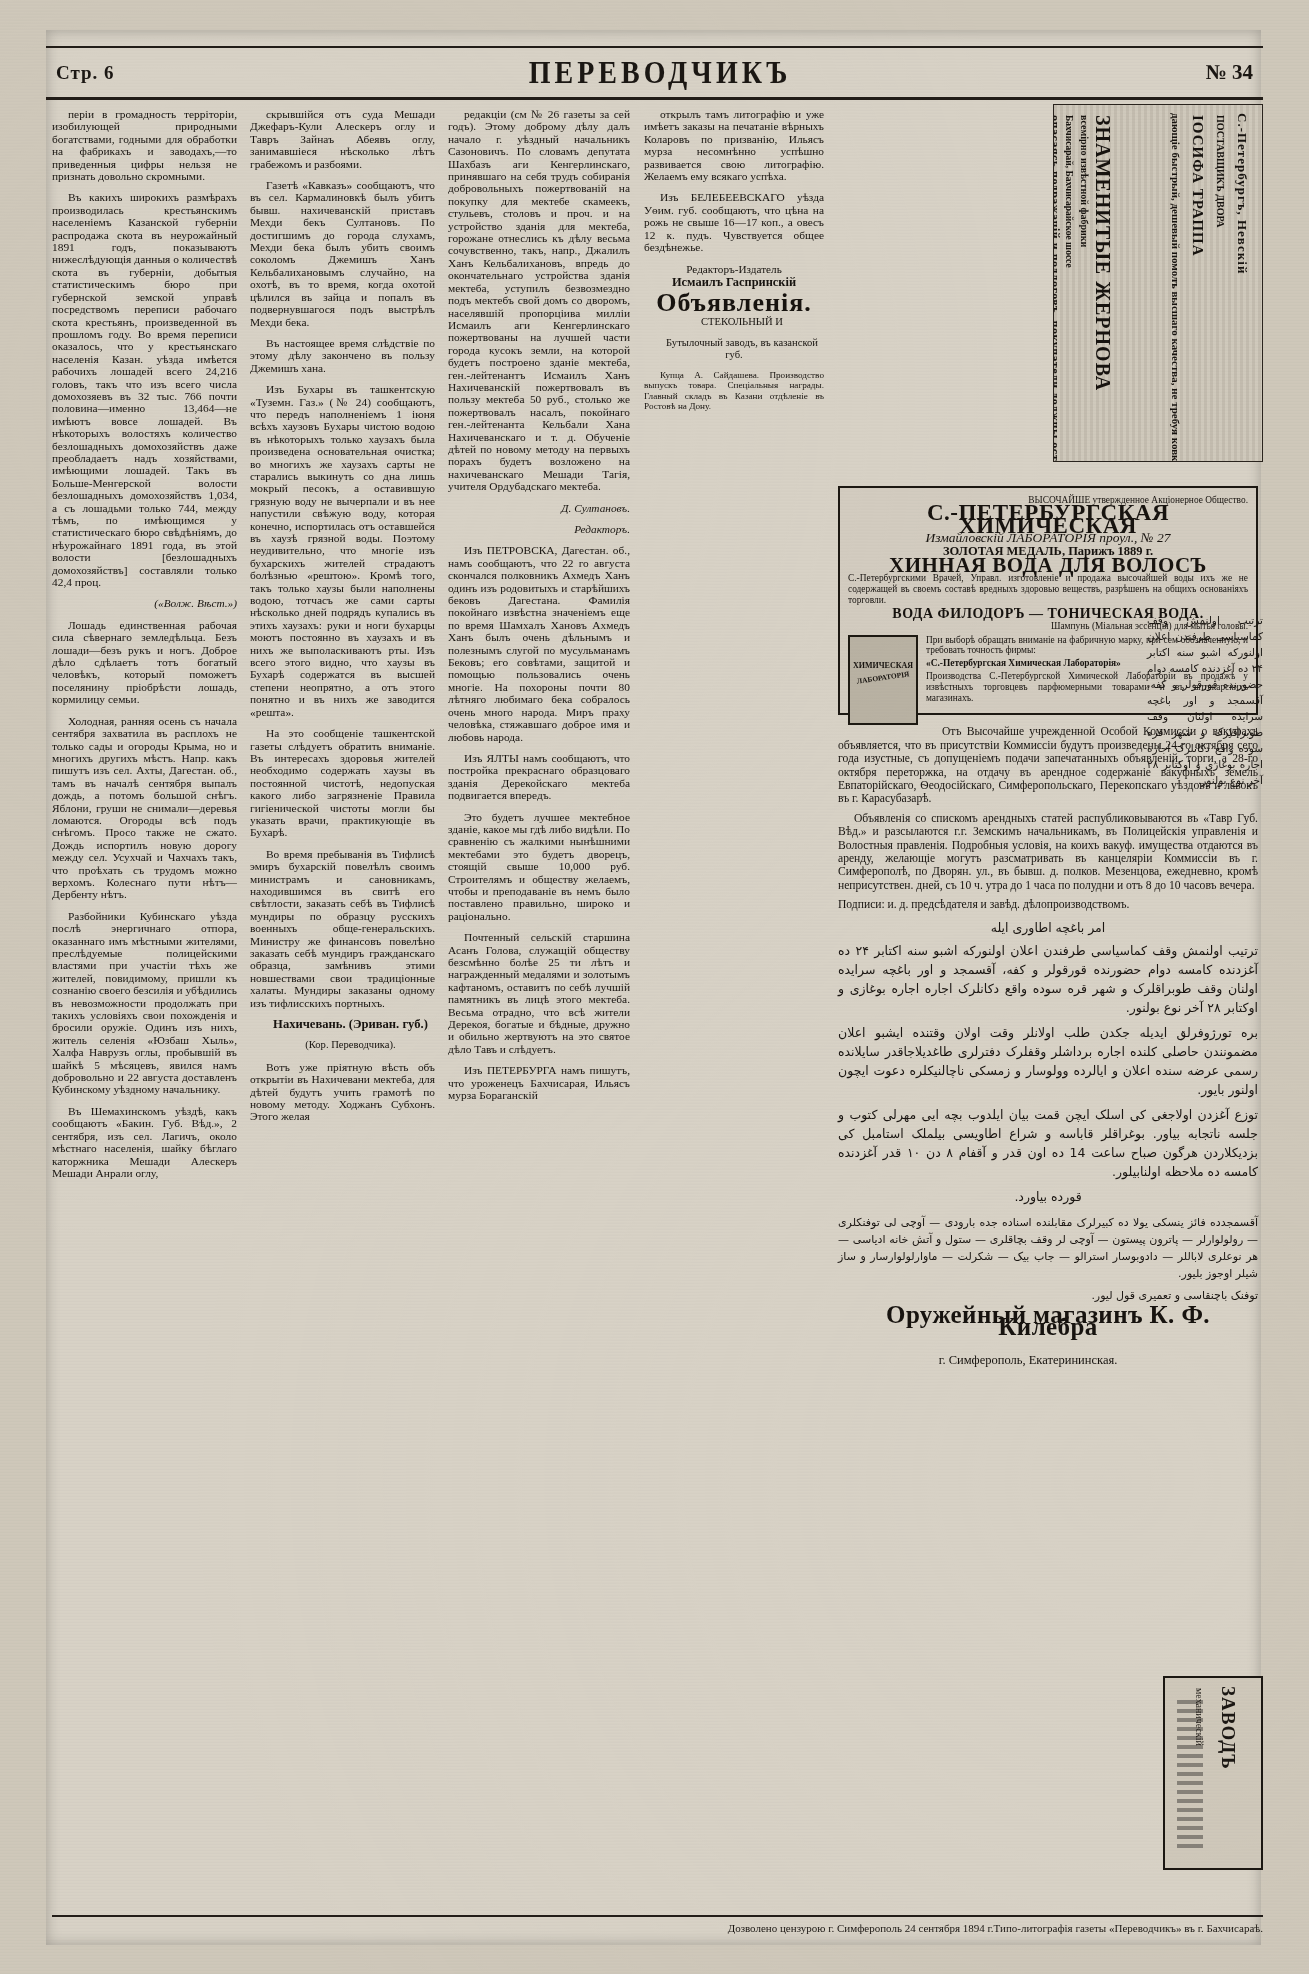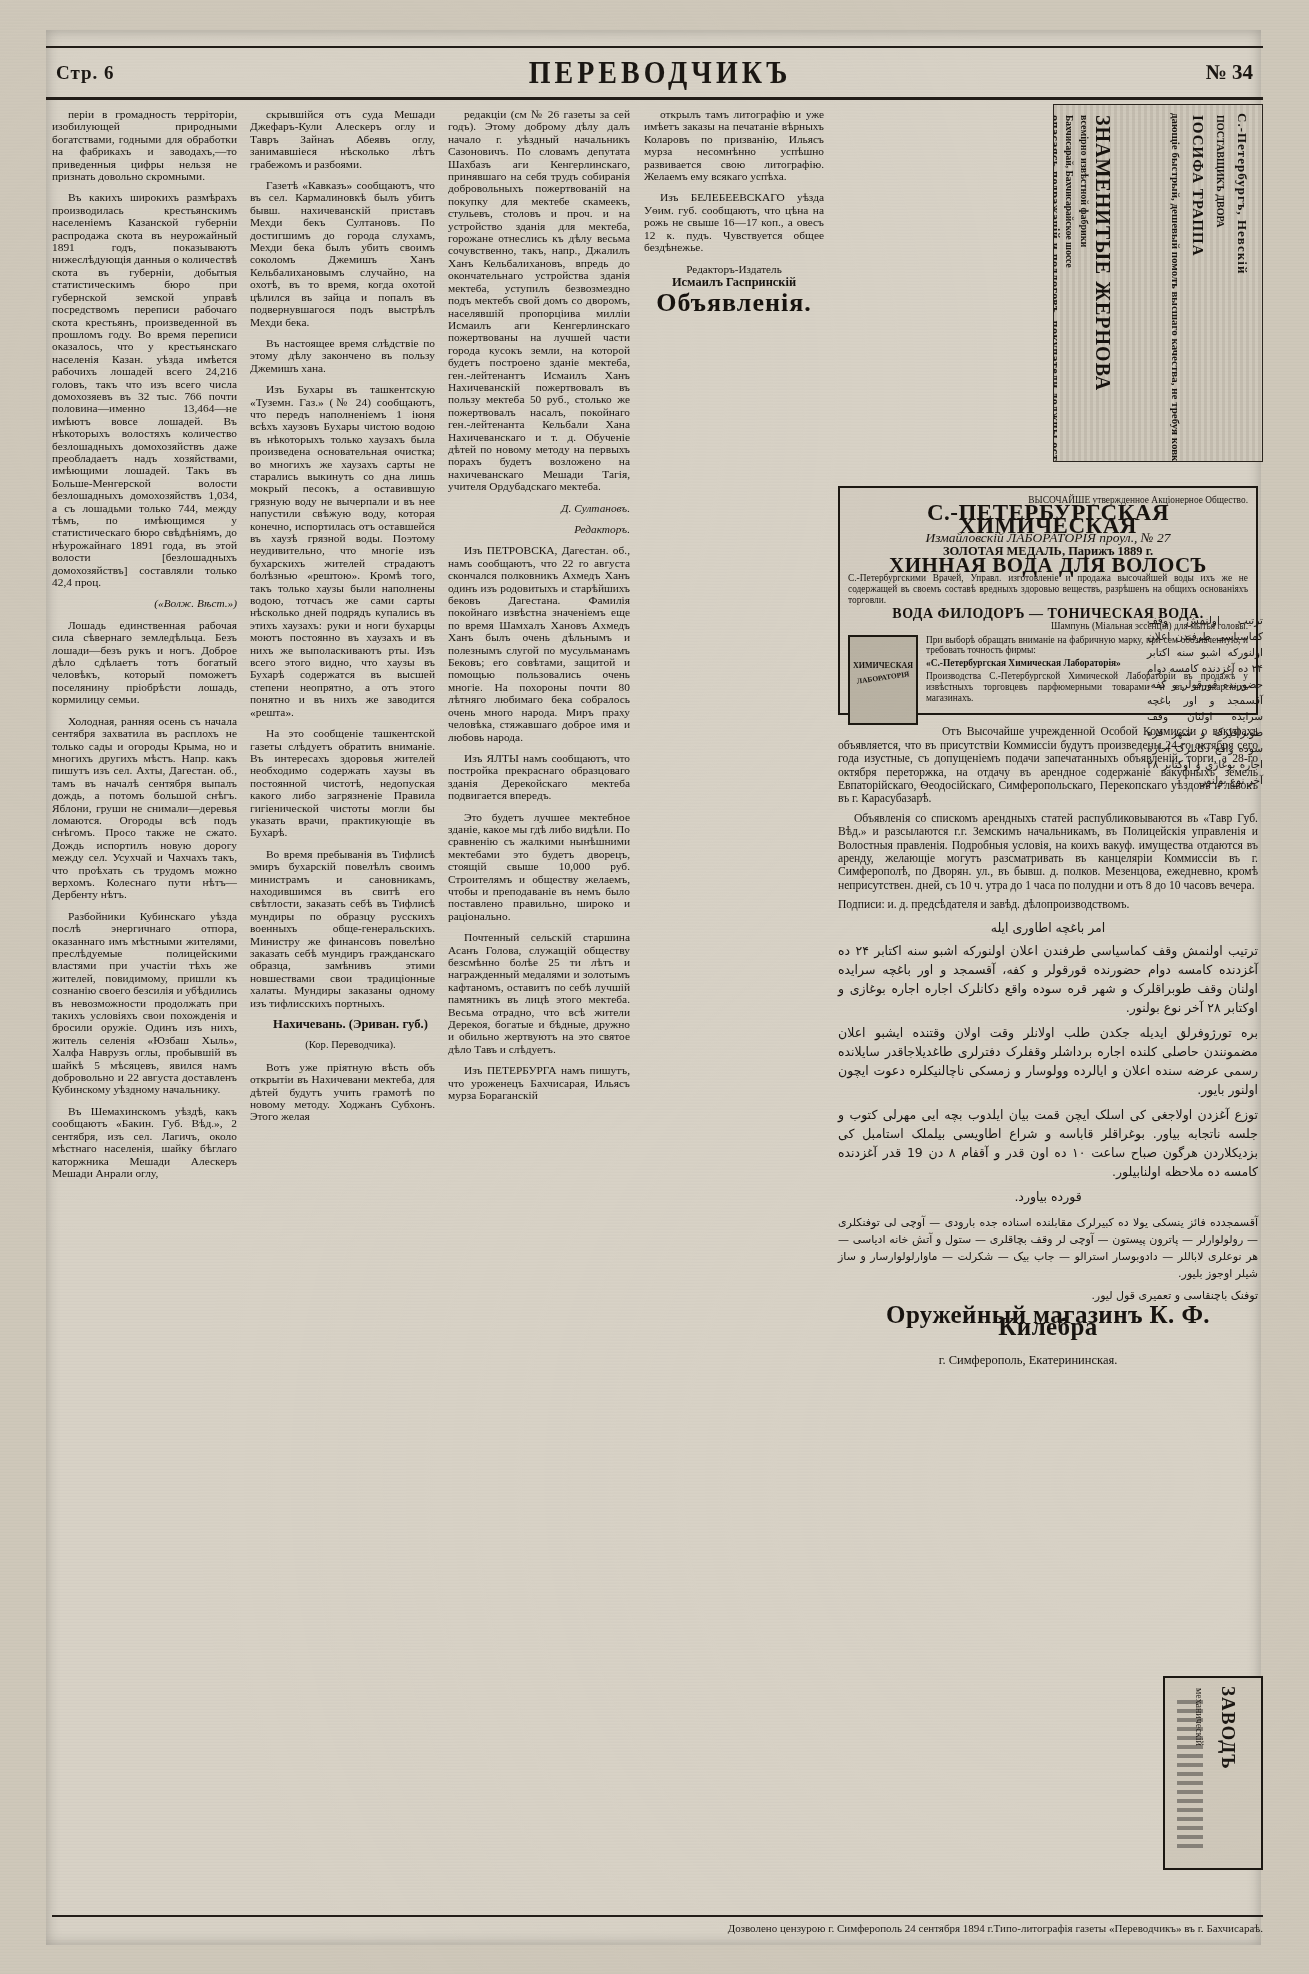--- a/index.html
+++ b/index.html
@@ -330,20 +330,25 @@
       <p>открылъ тамъ литографію и уже имѣетъ заказы на печатаніе вѣрныхъ Коларовъ по призванію, Ильясъ мурза несомнѣнно успѣшно развивается свою литографію. Желаемъ ему всякаго успѣха.</p>
       <p>Изъ БЕЛЕБЕЕВСКАГО уѣзда Уѳим. губ. сообщаютъ, что цѣна на рожь не свыше 16—17 коп., а овесъ 12 к. пудъ. Чувствуется общее бездѣнежье.</p>
 
       <div class="editor-block">
         <div>Редакторъ-Издатель</div>
         <div class="name">Исмаилъ Гаспринскій</div>
       </div>
 
       <div class="objav">Объявленія.</div>
 
+      <div>
+        <p class="ad-line ad-sm">СТЕКОЛЬНЫЙ И</p>
+        <p class="ad-line ad-sm">Бутылочный заводъ, въ казанской губ.</p>
+        <p class="ad-tiny">Купца А. Сайдашева. Производство выпускъ товара. Спеціальныя награды. Главный складъ въ Казани отдѣленіе въ Ростовѣ на Дону.</p>
+      </div>
     </div>
 
     <div class="col c5">
       <div style="height:370px"></div>
 
       <div class="chem-ad">
         <div class="tiny-top">ВЫСОЧАЙШЕ утвержденное Акціонерное Общество.</div>
         <div class="title">С.-ПЕТЕРБУРГСКАЯ ХИМИЧЕСКАЯ</div>
         <div class="subtitle">Измайловскій ЛАБОРАТОРІЯ проул., № 27</div>
         <div class="medal">ЗОЛОТАЯ МЕДАЛЬ, Парижъ 1889 г.</div>
@@ -363,21 +368,21 @@
       <div class="notice">
         <p>Отъ Высочайше учрежденной Особой Коммиссіи о вакуфахъ объявляется, что въ присутствіи Коммиссіи будутъ произведены 24-го октября сего года изустные, съ допущеніемъ подачи запечатанныхъ объявленій, торги, а 28-го октября переторжка, на отдачу въ арендное содержаніе вакуфныхъ земель Евпаторійскаго, Ѳеодосійскаго, Симферопольскаго, Перекопскаго уѣздовъ и лавокъ въ г. Карасубазарѣ.</p>
         <p>Объявленія со спискомъ арендныхъ статей распубликовываются въ «Тавр Губ. Вѣд.» и разсылаются г.г. Земскимъ начальникамъ, въ Полицейскія управленія и Волостныя правленія. Подробныя условія, на коихъ вакуф. имущества отдаются въ аренду, желающіе могутъ разсматривать въ канцеляріи Коммиссіи въ г. Симферополѣ, по Дворян. ул., въ бывш. д. полков. Мезенцова, ежедневно, кромѣ неприсутствен. дней, съ 10 ч. утра до 1 часа по полудни и отъ 8 до 10 часовъ вечера.</p>
         <p class="noind">Подписи: и. д. предсѣдателя и завѣд. дѣлопроизводствомъ.</p>
       </div>
 
       <div class="arabic">
         <p class="ar-center" style="text-indent:0;margin:4px 0">امر باغچه اطاوری ایله</p>
         <p style="text-indent:0;margin:0 0 6px">ترتیب اولنمش وقف کماسیاسی طرفندن اعلان اولنورکه اشبو سنه اکتابر ۲۴ ده آغزدنده کامسه دوام حضورنده قورقولر و کفه، آقسمجد و اور باغچه سرایده اولنان وقف طوبراقلرک و شهر قره سوده واقع دکانلرک اجاره اجاره بوغازی و اوکتابر ۲۸ آخر نوع بولنور.</p>
         <p style="text-indent:0;margin:0 0 6px">بره تورژوفرلق ایدیله جکدن طلب اولانلر وقت اولان وقتنده ایشبو اعلان مضمونندن حاصلی کلنده اجاره برداشلر وقفلرک دفترلری طاغدیلاجاقدر سایلانده رسمی عرضه سنده اعلان و ایالرده وولوسار و زمسکی ناچالنیکلره دعوت ایچون اولنور بایور.</p>
-        <p style="text-indent:0;margin:0 0 6px">توزع آغزدن اولاجغی کی اسلک ایچن قمت بیان ایلدوب بچه ایی مهرلی کتوب و جلسه ناتجابه بیاور. بوغراقلر قاباسه و شراع اطاویسی بیلملک استامبل کی بزدیکلاردن هرگون صباح ساعت ۱۰ ده اون قدر و آقفام ۸ دن 19 قدر آغزدنده کامسه ده ملاحظه اولنابیلور.</p>
+        <p style="text-indent:0;margin:0 0 6px">توزع آغزدن اولاجغی کی اسلک ایچن قمت بیان ایلدوب بچه ایی مهرلی کتوب و جلسه ناتجابه بیاور. بوغراقلر قاباسه و شراع اطاویسی بیلملک استامبل کی بزدیکلاردن هرگون صباح ساعت 14 ده اون قدر و آقفام ۸ دن ۱۰ قدر آغزدنده کامسه ده ملاحظه اولنابیلور.</p>
         <p class="ar-center" style="text-indent:0;margin:0 0 8px">قورده بیاورد.</p>
       </div>
 
       <div>
         <div class="arabic small">
           <p style="text-indent:0;margin:0 0 5px">آقسمجدده فائز ینسکی یولا ده کبیرلرک مقابلنده اسناده جده بارودی — آوچی لی توفنکلری — رولولوارلر — پاترون پیستون — آوچی لر وقف بچاقلری — ستول و آتش خانه ادیاسی — هر نوعلری لاباللر — دادوبوسار استرالو — جاب بیک — شکرلت — ماوارلولوارسار و ساز شیلر اوجوز بلیور.</p>
           <p style="text-indent:0;margin:0 0 5px">توفنک باچنقاسی و تعمیری قول لیور.</p>
         </div>
         <div class="gun-shop">Оружейный магазинъ К. Ф. Килебра</div>
         <div class="gun-city">г. Симферополь, Екатерининская.</div>

